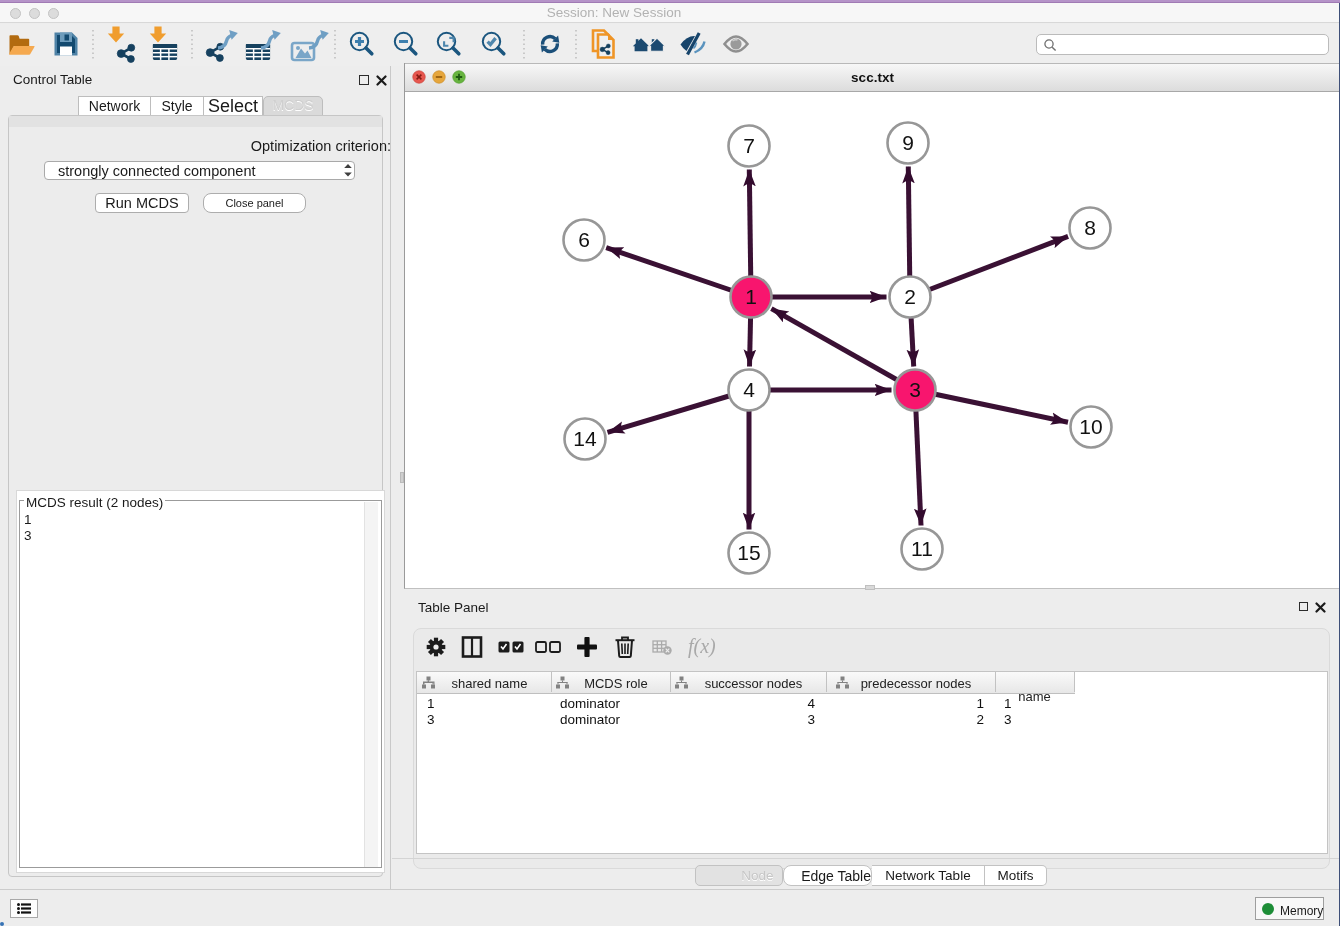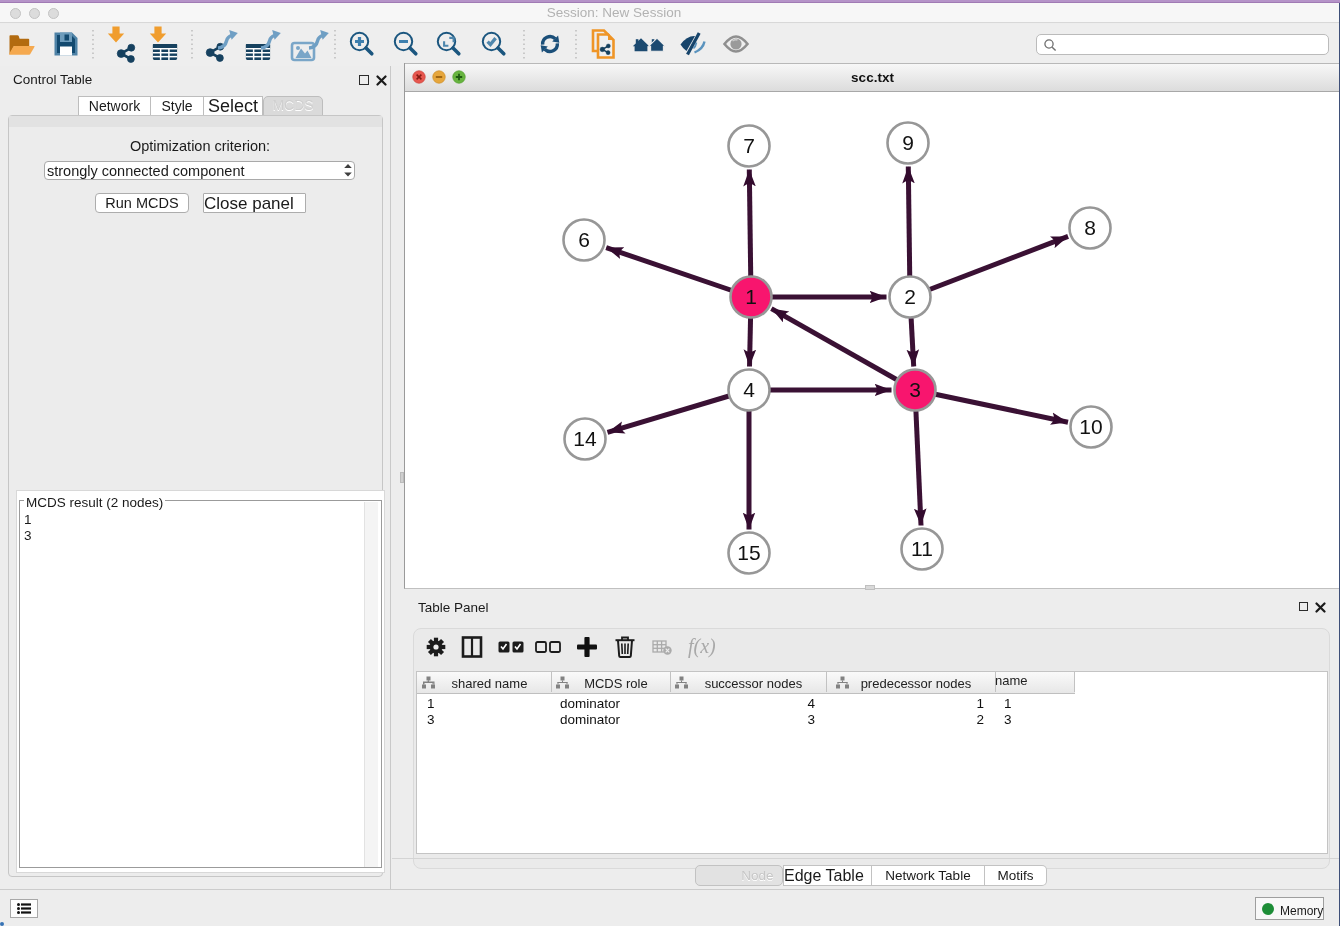--- a/index.html
+++ b/index.html
@@ -197,29 +197,29 @@
 
 <div class="abs" style="left:263px;top:96px;width:60px;height:20px;background:#dadada;border:1px solid #bdbdbd;border-radius:5px 5px 0 0;"></div>
 <div class="abs" style="left:78px;top:96px;width:73px;height:20px;background:#fff;border:1px solid #bdbdbd;text-align:center;font-size:14px;line-height:19px;">Network</div>
 <div class="abs" style="left:151px;top:96px;width:53px;height:20px;background:#fff;border:1px solid #bdbdbd;border-left:none;text-align:center;font-size:14px;line-height:19px;">Style</div>
 <div class="abs" style="left:204px;top:96px;width:59px;height:20px;background:#fff;border:1px solid #bdbdbd;border-left:none;text-align:center;font-size:18px;line-height:19px;">Select</div>
 <div class="abs" style="left:263px;top:96px;width:60px;height:20px;text-align:center;font-size:14px;line-height:19px;color:#cfcfcf;text-shadow:0 1px 0 #fff;">MCDS</div>
 
 <div class="abs" style="left:8px;top:115px;width:375px;height:762px;border:1px solid #c6c6c6;border-radius:4px;background:#ececec;"></div>
 <div class="abs" style="left:9px;top:116px;width:373px;height:11px;background:#e2e2e2;"></div>
 
-<div class="abs" style="left:9px;top:138px;width:382px;height:16px;text-align:center;font-size:14.5px;">Optimization criterion:</div>
-
-<div class="abs" style="left:44px;top:161px;width:311px;height:19px;background:#fff;border:1px solid #a9a9a9;border-radius:4px;font-size:14.5px;line-height:18px;padding-left:2px;">strongly connected component</div>
+<div class="abs" style="left:9px;top:138px;width:382px;height:16px;text-align:right;font-size:14.5px;">Optimization criterion:</div>
+
+<div class="abs" style="left:44px;top:161px;width:311px;height:19px;background:#fff;border:1px solid #a9a9a9;border-radius:4px;font-size:14.5px;line-height:18px;padding-left:13px;">strongly connected component</div>
 <svg class="abs" style="left:341px;top:162px;" width="14" height="17" viewBox="0 0 14 17">
     <path d="M3.2 6 L7 2 L10.8 6 Z M3.2 10.5 L7 14.5 L10.8 10.5 Z" fill="#3f3f3f"></path>
   </svg>
 
 <div class="abs" style="left:95px;top:193px;width:94px;height:20px;background:#fff;border:1px solid #adadad;border-radius:4px;text-align:center;font-size:14.5px;line-height:19px;">Run MCDS</div>
-<div class="abs" style="left:203px;top:193px;width:103px;height:20px;background:#fff;border:1px solid #adadad;border-radius:1px;font-size:17px;line-height:19px;">Close panel</div>
+<div class="abs" style="left:203px;top:193px;width:103px;height:20px;background:#fff;border:1px solid #adadad;border-radius:8px;text-align:center;font-size:11px;line-height:19px;">Close panel</div>
 
 <div class="abs" style="left:16px;top:490px;width:369px;height:383px;background:#fff;border:1px solid #d8d8d8;"></div>
 <div class="abs" style="left:19px;top:500px;width:363px;height:368px;border:1px solid #9b9b9b;"></div>
 <div class="abs" style="left:24px;top:495px;background:#fff;padding:0 2px;font-size:13.5px;">MCDS result (2 nodes)</div>
 <div class="abs" style="left:24px;top:512px;font-size:13.5px;line-height:16px;">1<br>3</div>
 <div class="abs" style="left:364px;top:502px;width:14px;height:365px;background:#f4f4f4;border-left:1px solid #e2e2e2;"></div>
 
 <div class="abs" style="left:400px;top:472px;width:4px;height:11px;background:#cfcfcf;border:1px solid #bbb;"></div>
 
 <div class="abs" style="left:404px;top:63px;width:936px;height:526px;border-left:1px solid #9a9a9a;border-bottom:1px solid #c0c0c0;background:#fff;"></div>
@@ -364,21 +364,21 @@
 <div class="abs" id="tableheader" style="left:417px;top:672px;width:658px;height:22px;background:linear-gradient(#fafafa,#e7e7e7);border-bottom:1px solid #bfbfbf;font-size:13px;color:#222;">
   <div class="abs" style="left:134px;top:0;width:1px;height:20px;background:#c2c2c2;"></div>
   <div class="abs" style="left:253px;top:0;width:1px;height:20px;background:#c2c2c2;"></div>
   <div class="abs" style="left:409px;top:0;width:1px;height:20px;background:#c2c2c2;"></div>
   <div class="abs" style="left:578px;top:0;width:1px;height:20px;background:#c2c2c2;"></div>
   <div class="abs" style="left:657px;top:0;width:1px;height:20px;background:#c2c2c2;"></div>
   <div class="abs" style="left:0;top:3.5px;width:134px;text-align:center;">&nbsp;&nbsp;&nbsp;shared name</div>
   <div class="abs" style="left:134px;top:3.5px;width:119px;text-align:center;">&nbsp;&nbsp;&nbsp;MCDS role</div>
   <div class="abs" style="left:253px;top:3.5px;width:156px;text-align:center;">&nbsp;&nbsp;&nbsp;successor nodes</div>
   <div class="abs" style="left:409px;top:3.5px;width:169px;text-align:center;">&nbsp;&nbsp;&nbsp;predecessor nodes</div>
-  <div class="abs" style="left:578px;top:1px;width:79px;text-align:left;">name</div>
+  <div class="abs" style="left:578px;top:17px;width:79px;text-align:center;">name</div>
   <svg class="abs" style="left:5px;top:4px;" width="13" height="13" viewBox="0 0 13 13">
       <g fill="#828282">
         <rect x="4.5" y="0.5" width="4" height="4"></rect>
         <rect x="0" y="8.5" width="4" height="4"></rect>
         <rect x="9" y="8.5" width="4" height="4"></rect>
         <path d="M6 4.5 h1 v2 h-5 v2 h-1 v-3 h4.5 z M6.5 4.5 v2 h5 v2 h1 v-3 h-5.5 z"></path>
         <rect x="6" y="4.5" width="1" height="2.5"></rect>
         <rect x="1.5" y="6" width="10" height="1"></rect>
         <rect x="1.5" y="6" width="1" height="2.5"></rect>
         <rect x="10.5" y="6" width="1" height="2.5"></rect>
@@ -426,21 +426,21 @@
   <div class="abs" style="left:587px;top:0;">1</div>
   <div class="abs" style="left:10px;top:16px;">3</div>
   <div class="abs" style="left:143px;top:16px;">dominator</div>
   <div class="abs" style="left:253px;top:16px;width:145px;text-align:right;">3</div>
   <div class="abs" style="left:409px;top:16px;width:158px;text-align:right;">2</div>
   <div class="abs" style="left:587px;top:16px;">3</div>
 </div>
 
 <div class="abs" style="left:392px;top:858px;width:948px;height:1px;background:#d4d4d4;"></div>
 <div class="abs" style="left:695px;top:865px;width:88px;height:21px;background:#e2e2e2;border:1px solid #c2c2c2;border-radius:5px;text-align:center;font-size:13.5px;line-height:20px;color:#c6c6c6;text-shadow:0 1px 0 #fff;padding-left:37px;">Node Table</div>
-<div class="abs" style="left:783px;top:865px;width:89px;height:21px;background:#fff;border:1px solid #c2c2c2;border-radius:0;text-align:left;font-size:16px;line-height:20px;">Edge Table</div>
+<div class="abs" style="left:783px;top:865px;width:89px;height:21px;background:#fff;border:1px solid #c2c2c2;border-radius:8px;text-align:right;font-size:14px;line-height:20px;">Edge Table</div>
 <div class="abs" style="left:872px;top:865px;width:113px;height:21px;background:#fff;border:1px solid #c2c2c2;border-left:none;text-align:center;font-size:13.5px;line-height:20px;">Network Table</div>
 <div class="abs" style="left:985px;top:865px;width:62px;height:21px;background:#fff;border:1px solid #c2c2c2;border-left:none;border-radius:0 5px 5px 0;text-align:center;font-size:13.5px;line-height:20px;">Motifs</div>
 
 <div class="abs" style="left:0;top:889px;width:1340px;height:1px;background:#cccccc;"></div>
 <div class="abs" style="left:0;top:890px;width:1340px;height:36px;background:#ededed;"></div>
 <div class="abs" style="left:10px;top:899px;width:28px;height:19px;background:#fdfdfd;border:1px solid #a8a8a8;"></div>
 <svg class="abs" style="left:17px;top:903px;" width="14" height="11" viewBox="0 0 14 11">
   <circle cx="1.5" cy="1.5" r="1.5" fill="#111"></circle>
     <rect x="4" y="0.4" width="10" height="2.2" fill="#111"></rect>
   <circle cx="1.5" cy="5.5" r="1.5" fill="#111"></circle>

